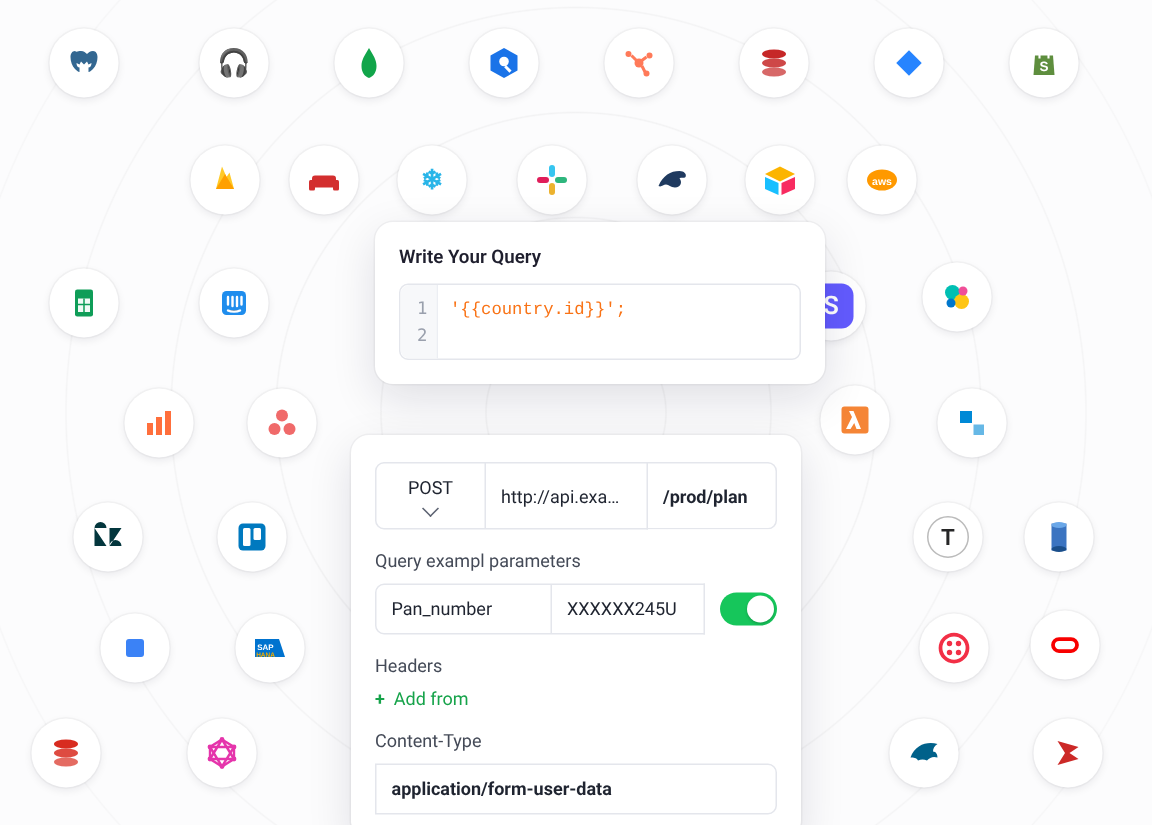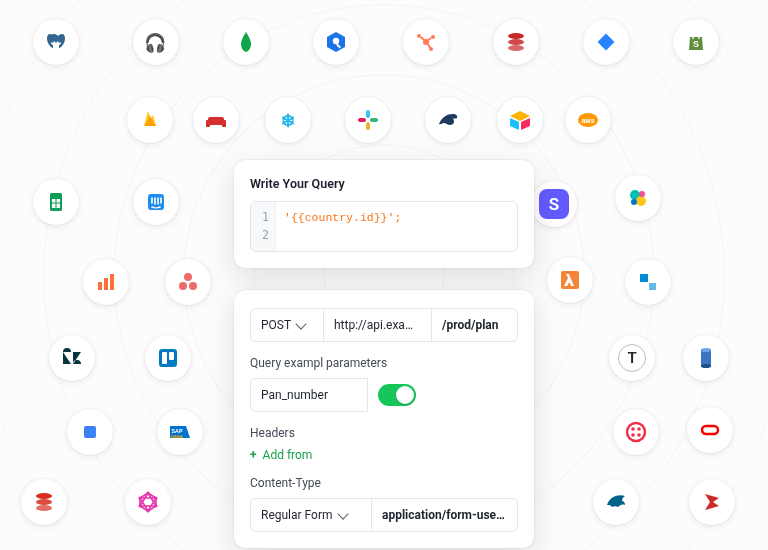--- a/index.html
+++ b/index.html
@@ -36,21 +36,21 @@
     position:absolute; left:50%; transform:translateX(-50%);
     width:300px;
     background:#fff;
     border-radius:12px;
     box-shadow: 0 10px 30px rgba(20,20,50,.12), 0 0 0 1px rgba(0,0,0,.04);
     padding:16px 16px;
   }
   .card h4 {
     font-size:12.5px; font-weight:600; color:#1f1f2e; margin-bottom:10px;
   }
-  .card-query { top:160px; }
+  .card-query { top:148px;margin-left:16px; }
   .card-api   { top:290px; padding-top:18px; }
 
   .codebox {
     border:1px solid #e4e6ec; border-radius:6px;
     font-family: ui-monospace, Menlo, Consolas, monospace;
     font-size:11.5px; line-height:1.6;
     display:flex;
   }
   .gutter {
     background:#f7f8fa; color:#9aa0ad; padding:6px 6px; text-align:right;
@@ -320,49 +320,48 @@
         <div>2</div>
       </div>
     <div class="codecol">
       <div><span class="kw3">'{{country.id}}';</span></div>
     </div>
   </div>
 </div>
 
 <div class="card card-api">
   <div class="row">
-    <div class="ctl" style="width:74px;">
+    <div class="ctl" style="width:74px;flex-direction:column;">
       <span>POST</span>
         <span class="chev"></span>
     </div>
     <div class="ctl" style="flex:1;min-width:0;">
       <span style="overflow:hidden;text-overflow:ellipsis;">http://api.exampl…</span>
     </div>
     <div class="ctl" style="width:86px;">
       <span>/prod/plan</span>
     </div>
   </div>
 
   <div class="label">Query exampl parameters</div>
   <div class="row" style="align-items:center;">
     <div class="ctl" style="width:118px;">
       <span>Pan_number</span>
     </div>
+    <div class="ctl" style="flex:1;">
+      <span>XXXXXX245U</span>
+    </div>
     <div class="toggle"></div>
   </div>
 
   <div class="label">Headers</div>
   <div class="addmore">
     <span class="plus">+</span>
     <span>Add from</span>
   </div>
 
   <div class="label">Content-Type</div>
   <div class="row">
-    <div class="ctl" style="width:122px;">
-      <span>Regular Form</span>
-        <span class="chev"></span>
-    </div>
     <div class="ctl" style="flex:1;min-width:0;">
       <span style="overflow:hidden;text-overflow:ellipsis;">application/form-user-data</span>
     </div>
   </div>
 </div>
 
 </body></html>

